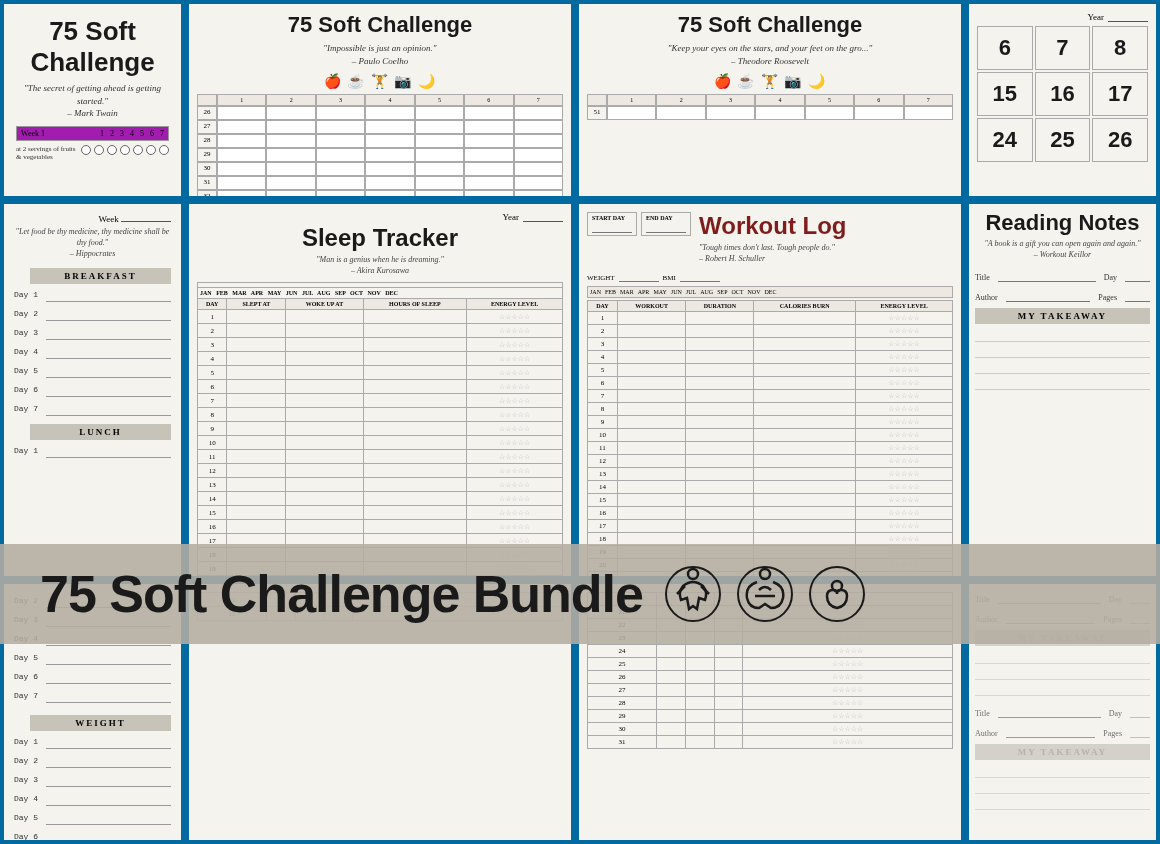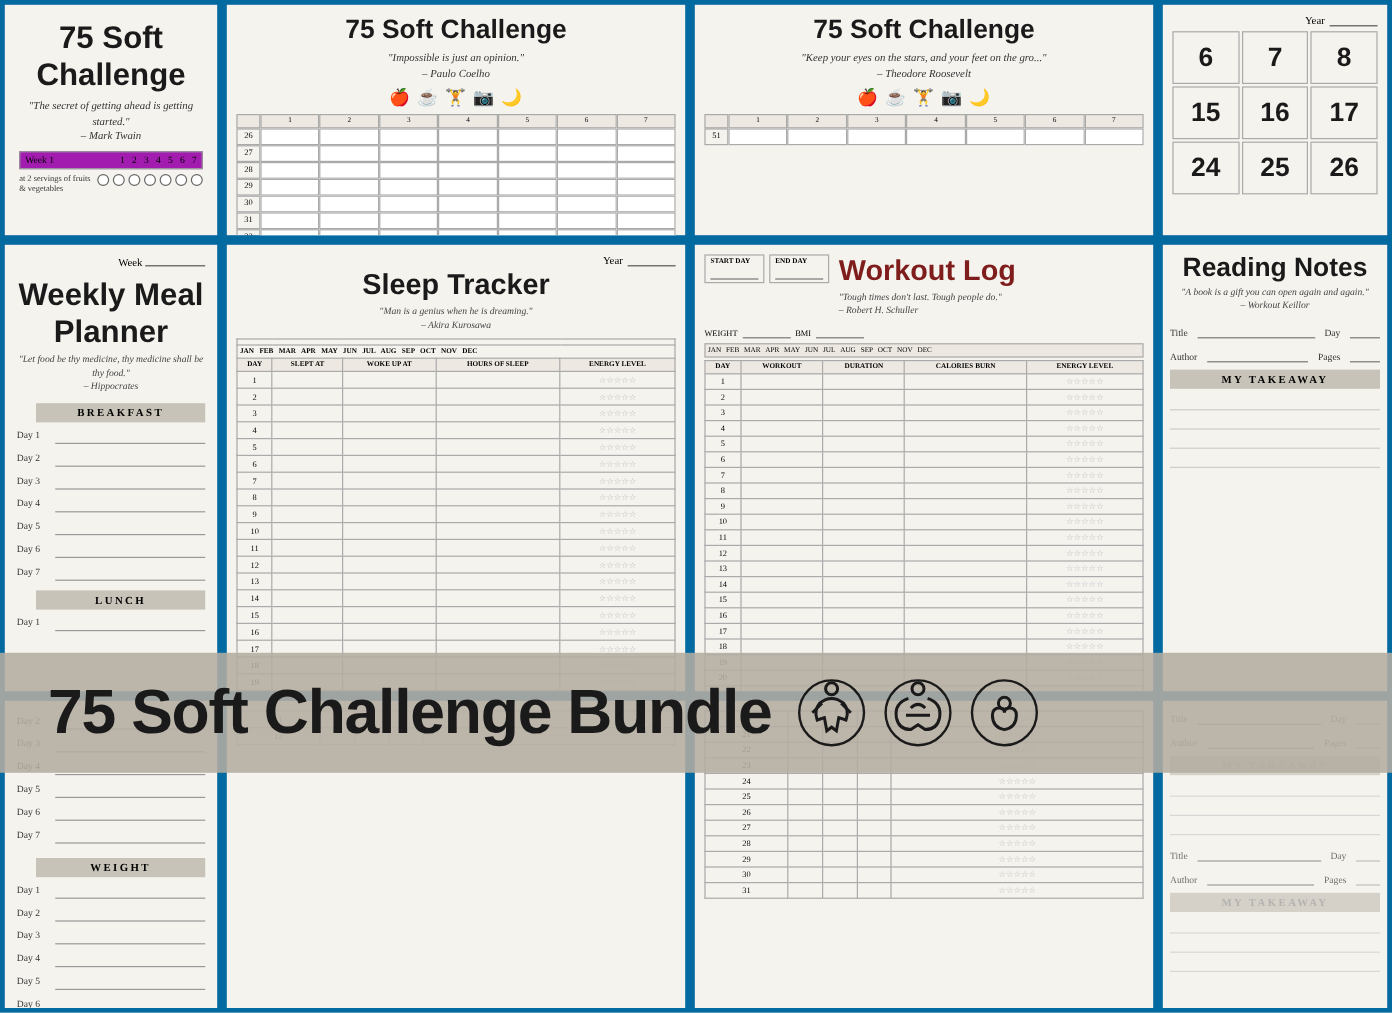--- a/index.html
+++ b/index.html
@@ -221,20 +221,21 @@
       display: flex;
       gap: 4px;
       margin-bottom: 3px;
       align-items: flex-start;
     }
     .meal-day-label {
       font-size: 8px;
       width: 28px;
       color: #333;
       padding-top: 2px;
+      font-family: Liberation Mono, monospace;
     }
     .meal-line-group {
       flex: 1;
     }
     .meal-line {
       border-bottom: 1px solid #999;
       height: 14px;
       margin-bottom: 2px;
     }
     .week-label-row {
@@ -594,21 +595,20 @@
       <div class="cal-cell">25</div>
       <div class="cal-cell">26</div>
     </div>
   </div>
 
   <div class="card card-mid-1">
     <div class="week-label-row">
       <span>Week</span>
       <span class="week-underline"></span>
     </div>
-    <div class="meal-title">Weekly Meal Planner</div>
     <div class="meal-quote">
       <span>"Let food be thy medicine, thy medicine shall be thy food."</span><br>
       <span>– Hippocrates</span>
     </div>
     <div class="meal-section-header">BREAKFAST</div>
     <div class="meal-day-row">
       <span class="meal-day-label">Day 1</span>
       <div class="meal-line-group">
         <div class="meal-line"></div>
       </div>

